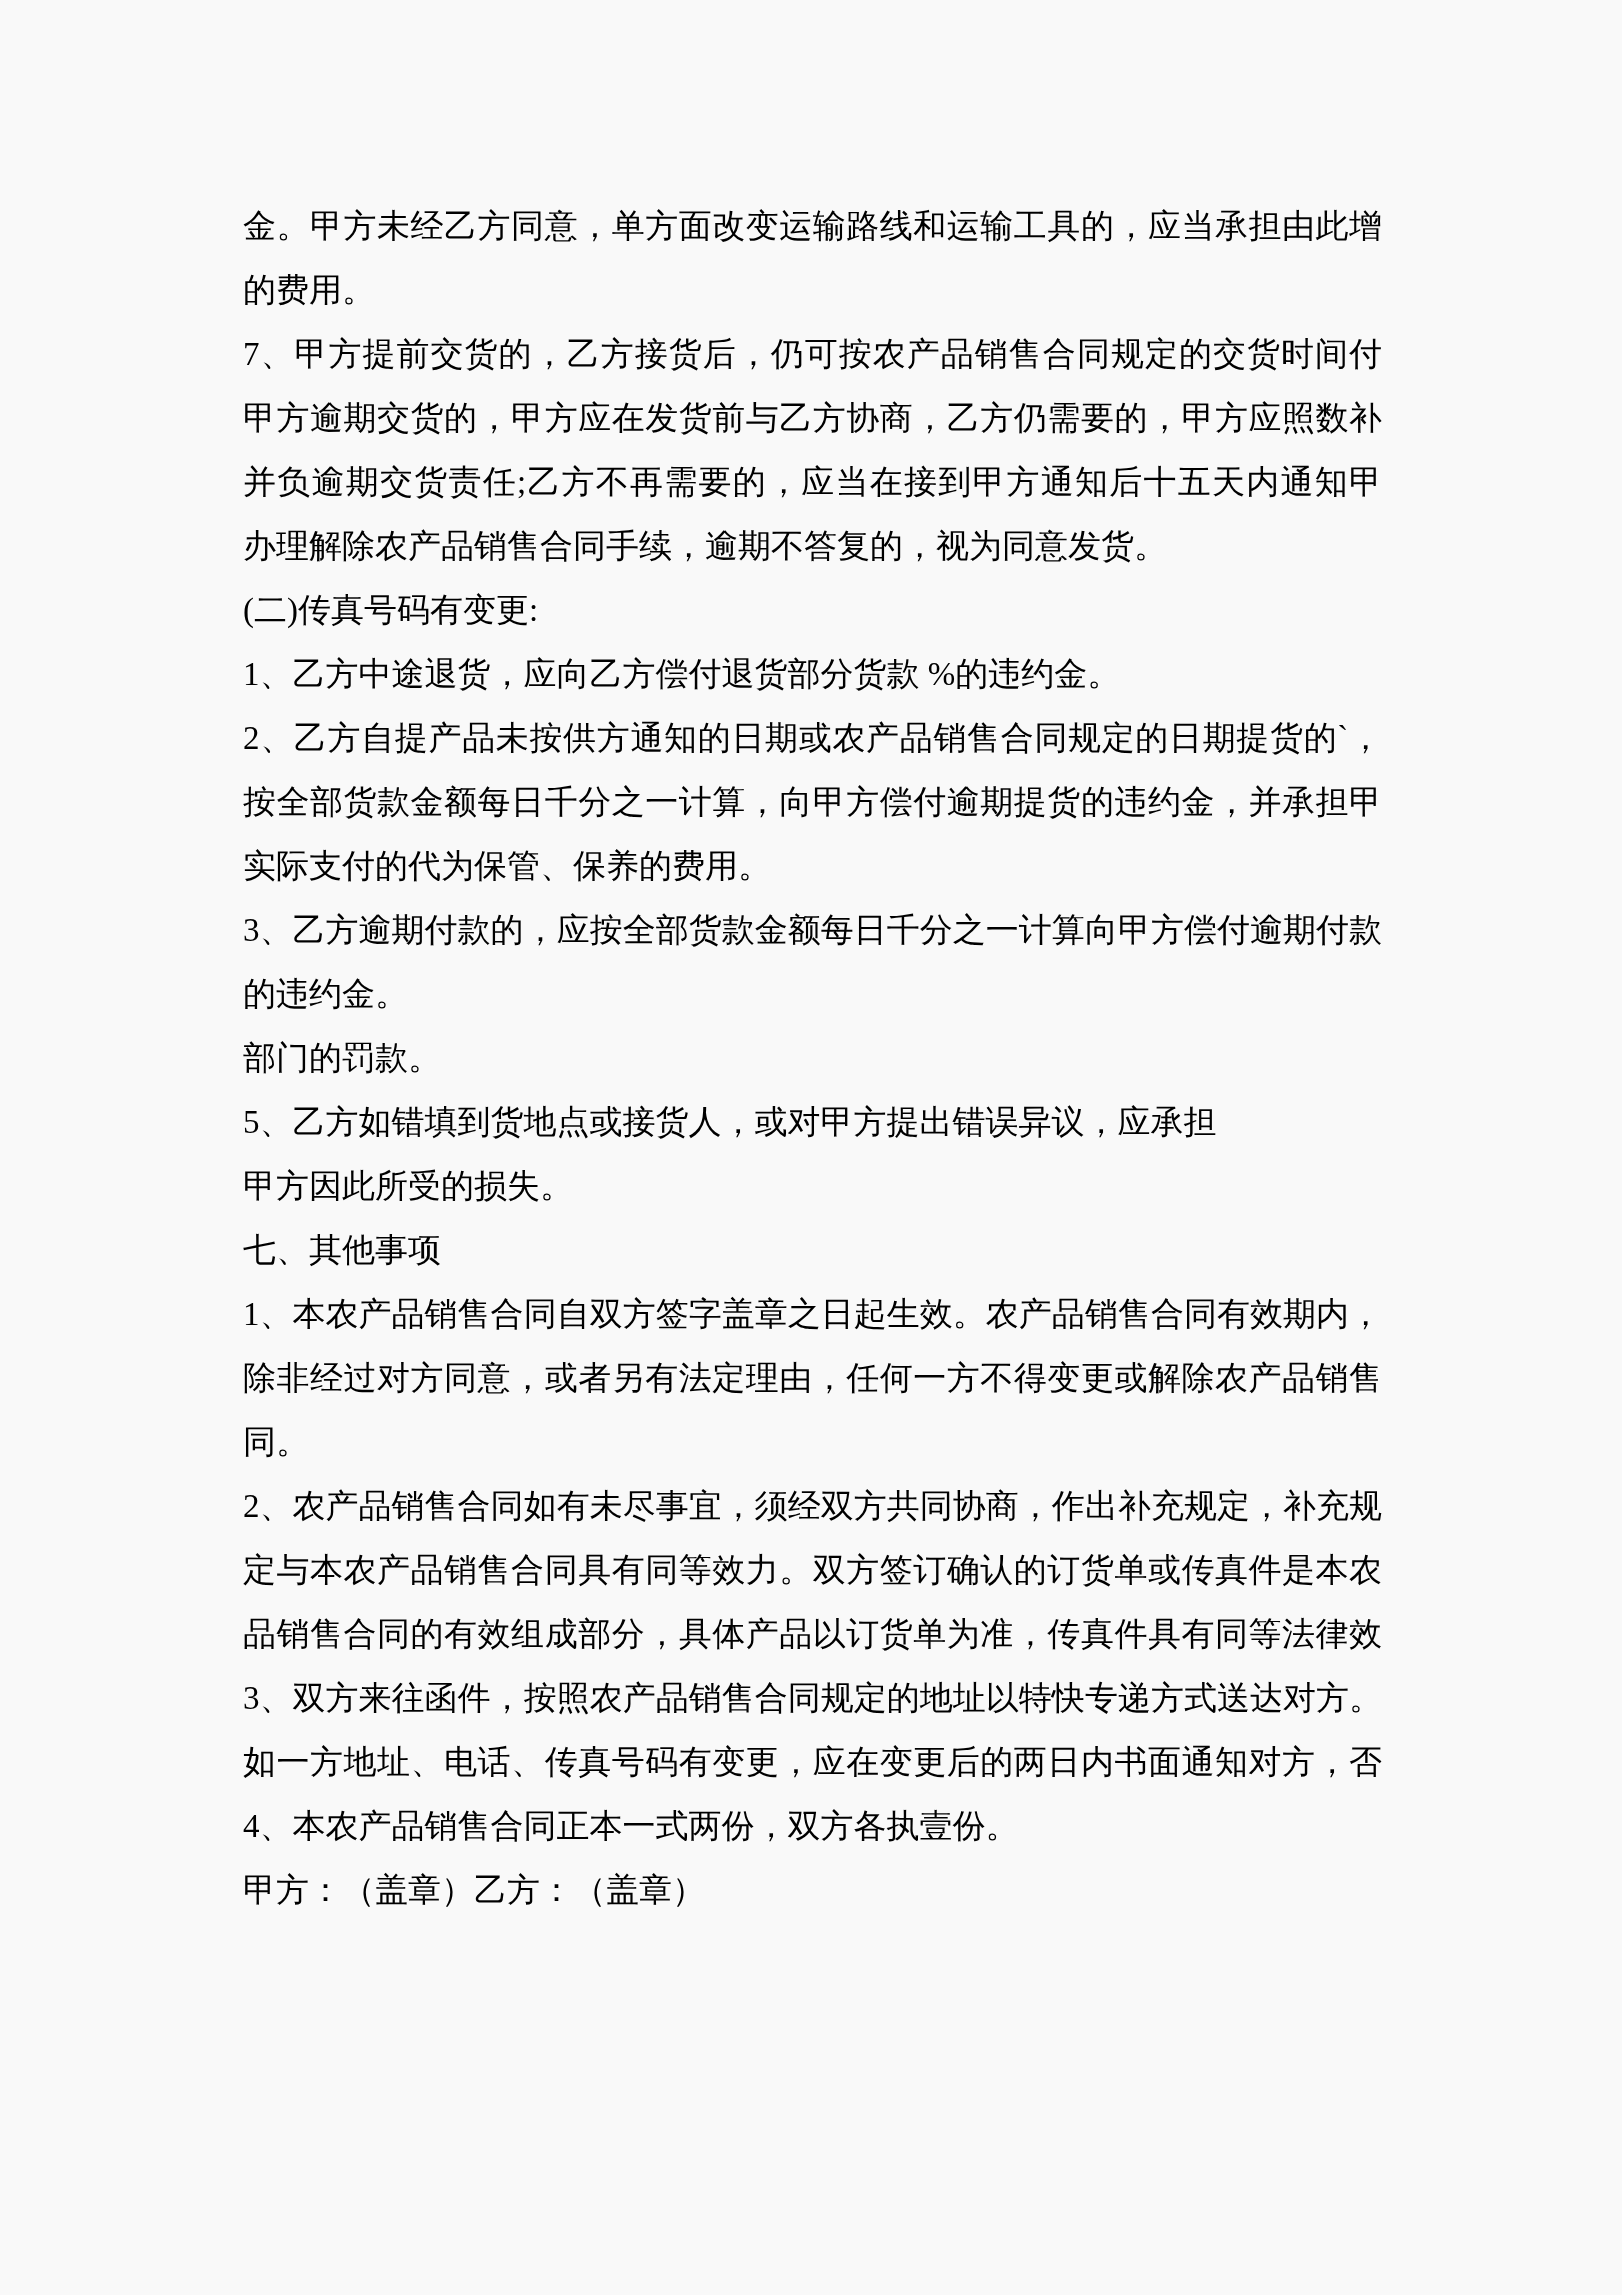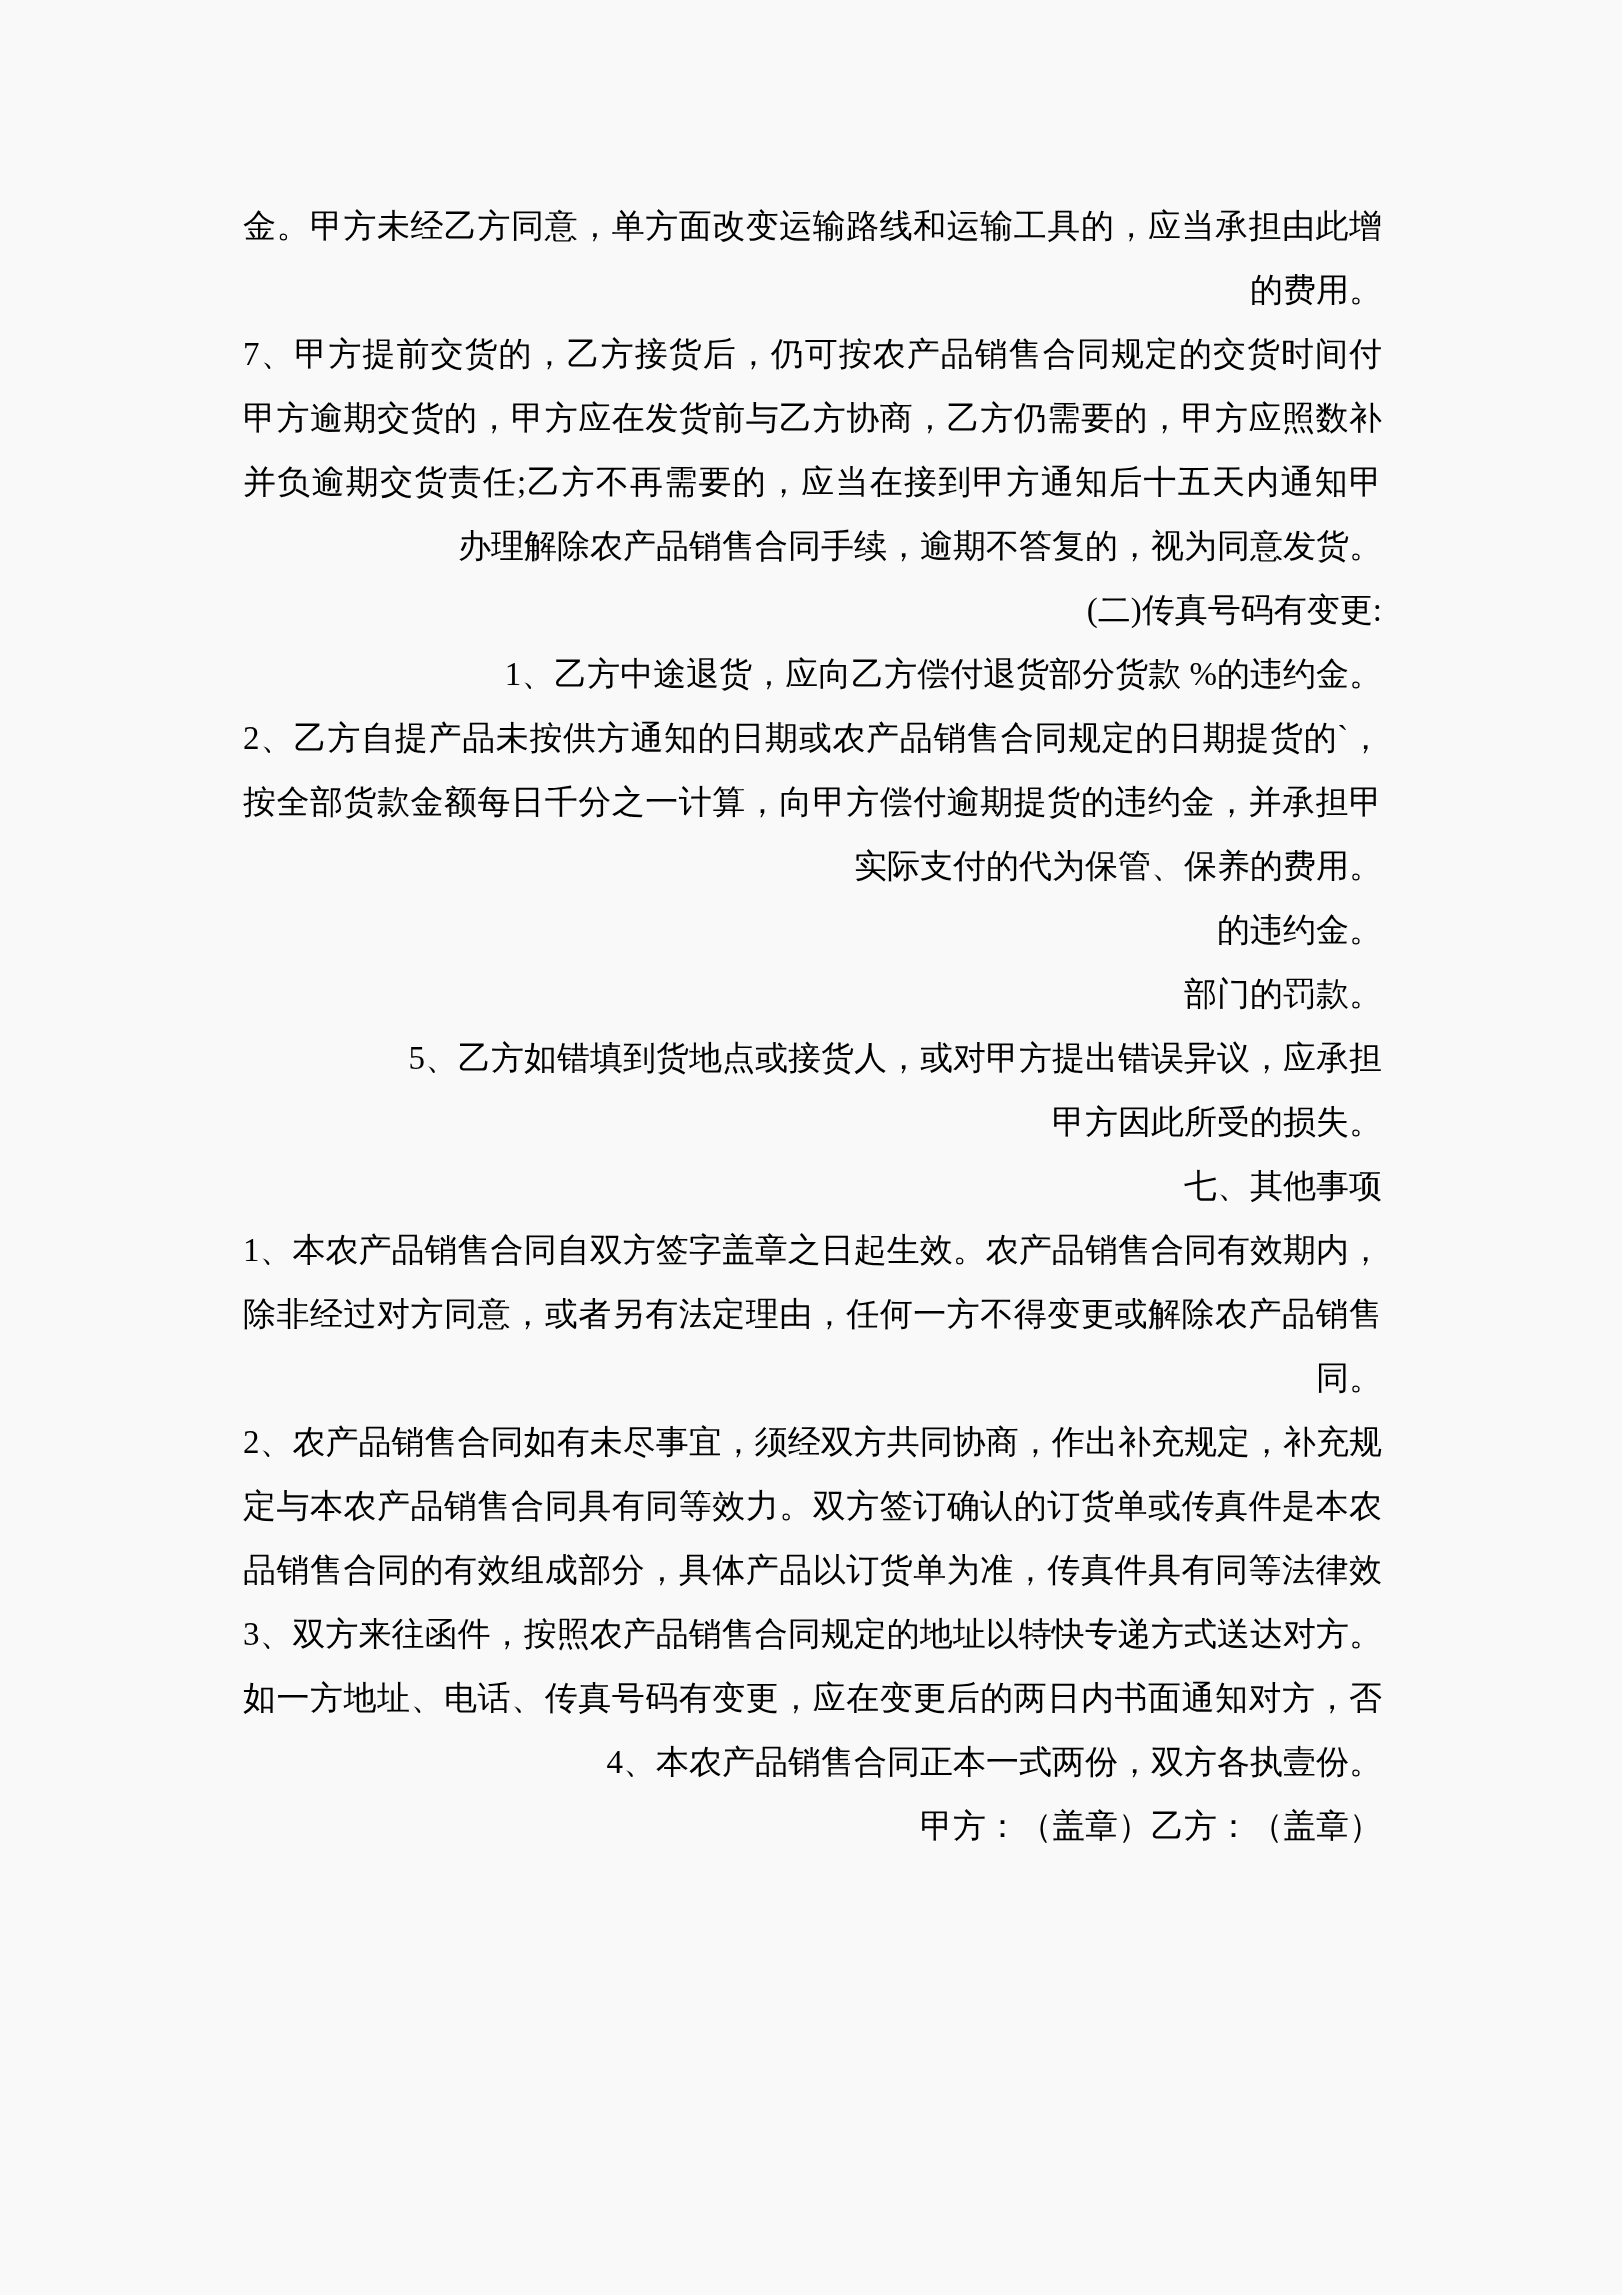--- a/index.html
+++ b/index.html
@@ -28,21 +28,21 @@
     top: 194px;
     width: 1139px;
     color: #000000;
     font-size: 33px;
     line-height: 64px;
   }
   .line {
     width: 1139px;
     height: 64px;
     white-space: nowrap;
-    text-align: right;
+    text-align: left;
     letter-spacing: 0;
   }
   .line.full {
     white-space: normal;
     text-align: justify;
     text-align-last: justify;
     text-justify: inter-character;
     overflow: hidden;
   }
 </style>
@@ -55,20 +55,21 @@
       <div class="line">的费用。</div>
       <div class="line full">7、甲方提前交货的，乙方接货后，仍可按农产品销售合同规定的交货时间付款；</div>
       <div class="line full">甲方逾期交货的，甲方应在发货前与乙方协商，乙方仍需要的，甲方应照数补交，</div>
       <div class="line full">并负逾期交货责任;乙方不再需要的，应当在接到甲方通知后十五天内通知甲方，</div>
       <div class="line">办理解除农产品销售合同手续，逾期不答复的，视为同意发货。</div>
       <div class="line">(二)传真号码有变更:</div>
       <div class="line">1、乙方中途退货，应向乙方偿付退货部分货款 %的违约金。</div>
       <div class="line full">2、乙方自提产品未按供方通知的日期或农产品销售合同规定的日期提货的`，应</div>
       <div class="line full">按全部货款金额每日千分之一计算，向甲方偿付逾期提货的违约金，并承担甲方</div>
       <div class="line">实际支付的代为保管、保养的费用。</div>
+      <div class="line full">3、乙方逾期付款的，应按全部货款金额每日千分之一计算向甲方偿付逾期付款</div>
       <div class="line">的违约金。</div>
       <div class="line">部门的罚款。</div>
       <div class="line">5、乙方如错填到货地点或接货人，或对甲方提出错误异议，应承担</div>
       <div class="line">甲方因此所受的损失。</div>
       <div class="line">七、其他事项</div>
       <div class="line full">1、本农产品销售合同自双方签字盖章之日起生效。农产品销售合同有效期内，</div>
       <div class="line full">除非经过对方同意，或者另有法定理由，任何一方不得变更或解除农产品销售合</div>
       <div class="line">同。</div>
       <div class="line full">2、农产品销售合同如有未尽事宜，须经双方共同协商，作出补充规定，补充规</div>
       <div class="line full">定与本农产品销售合同具有同等效力。双方签订确认的订货单或传真件是本农产</div>

